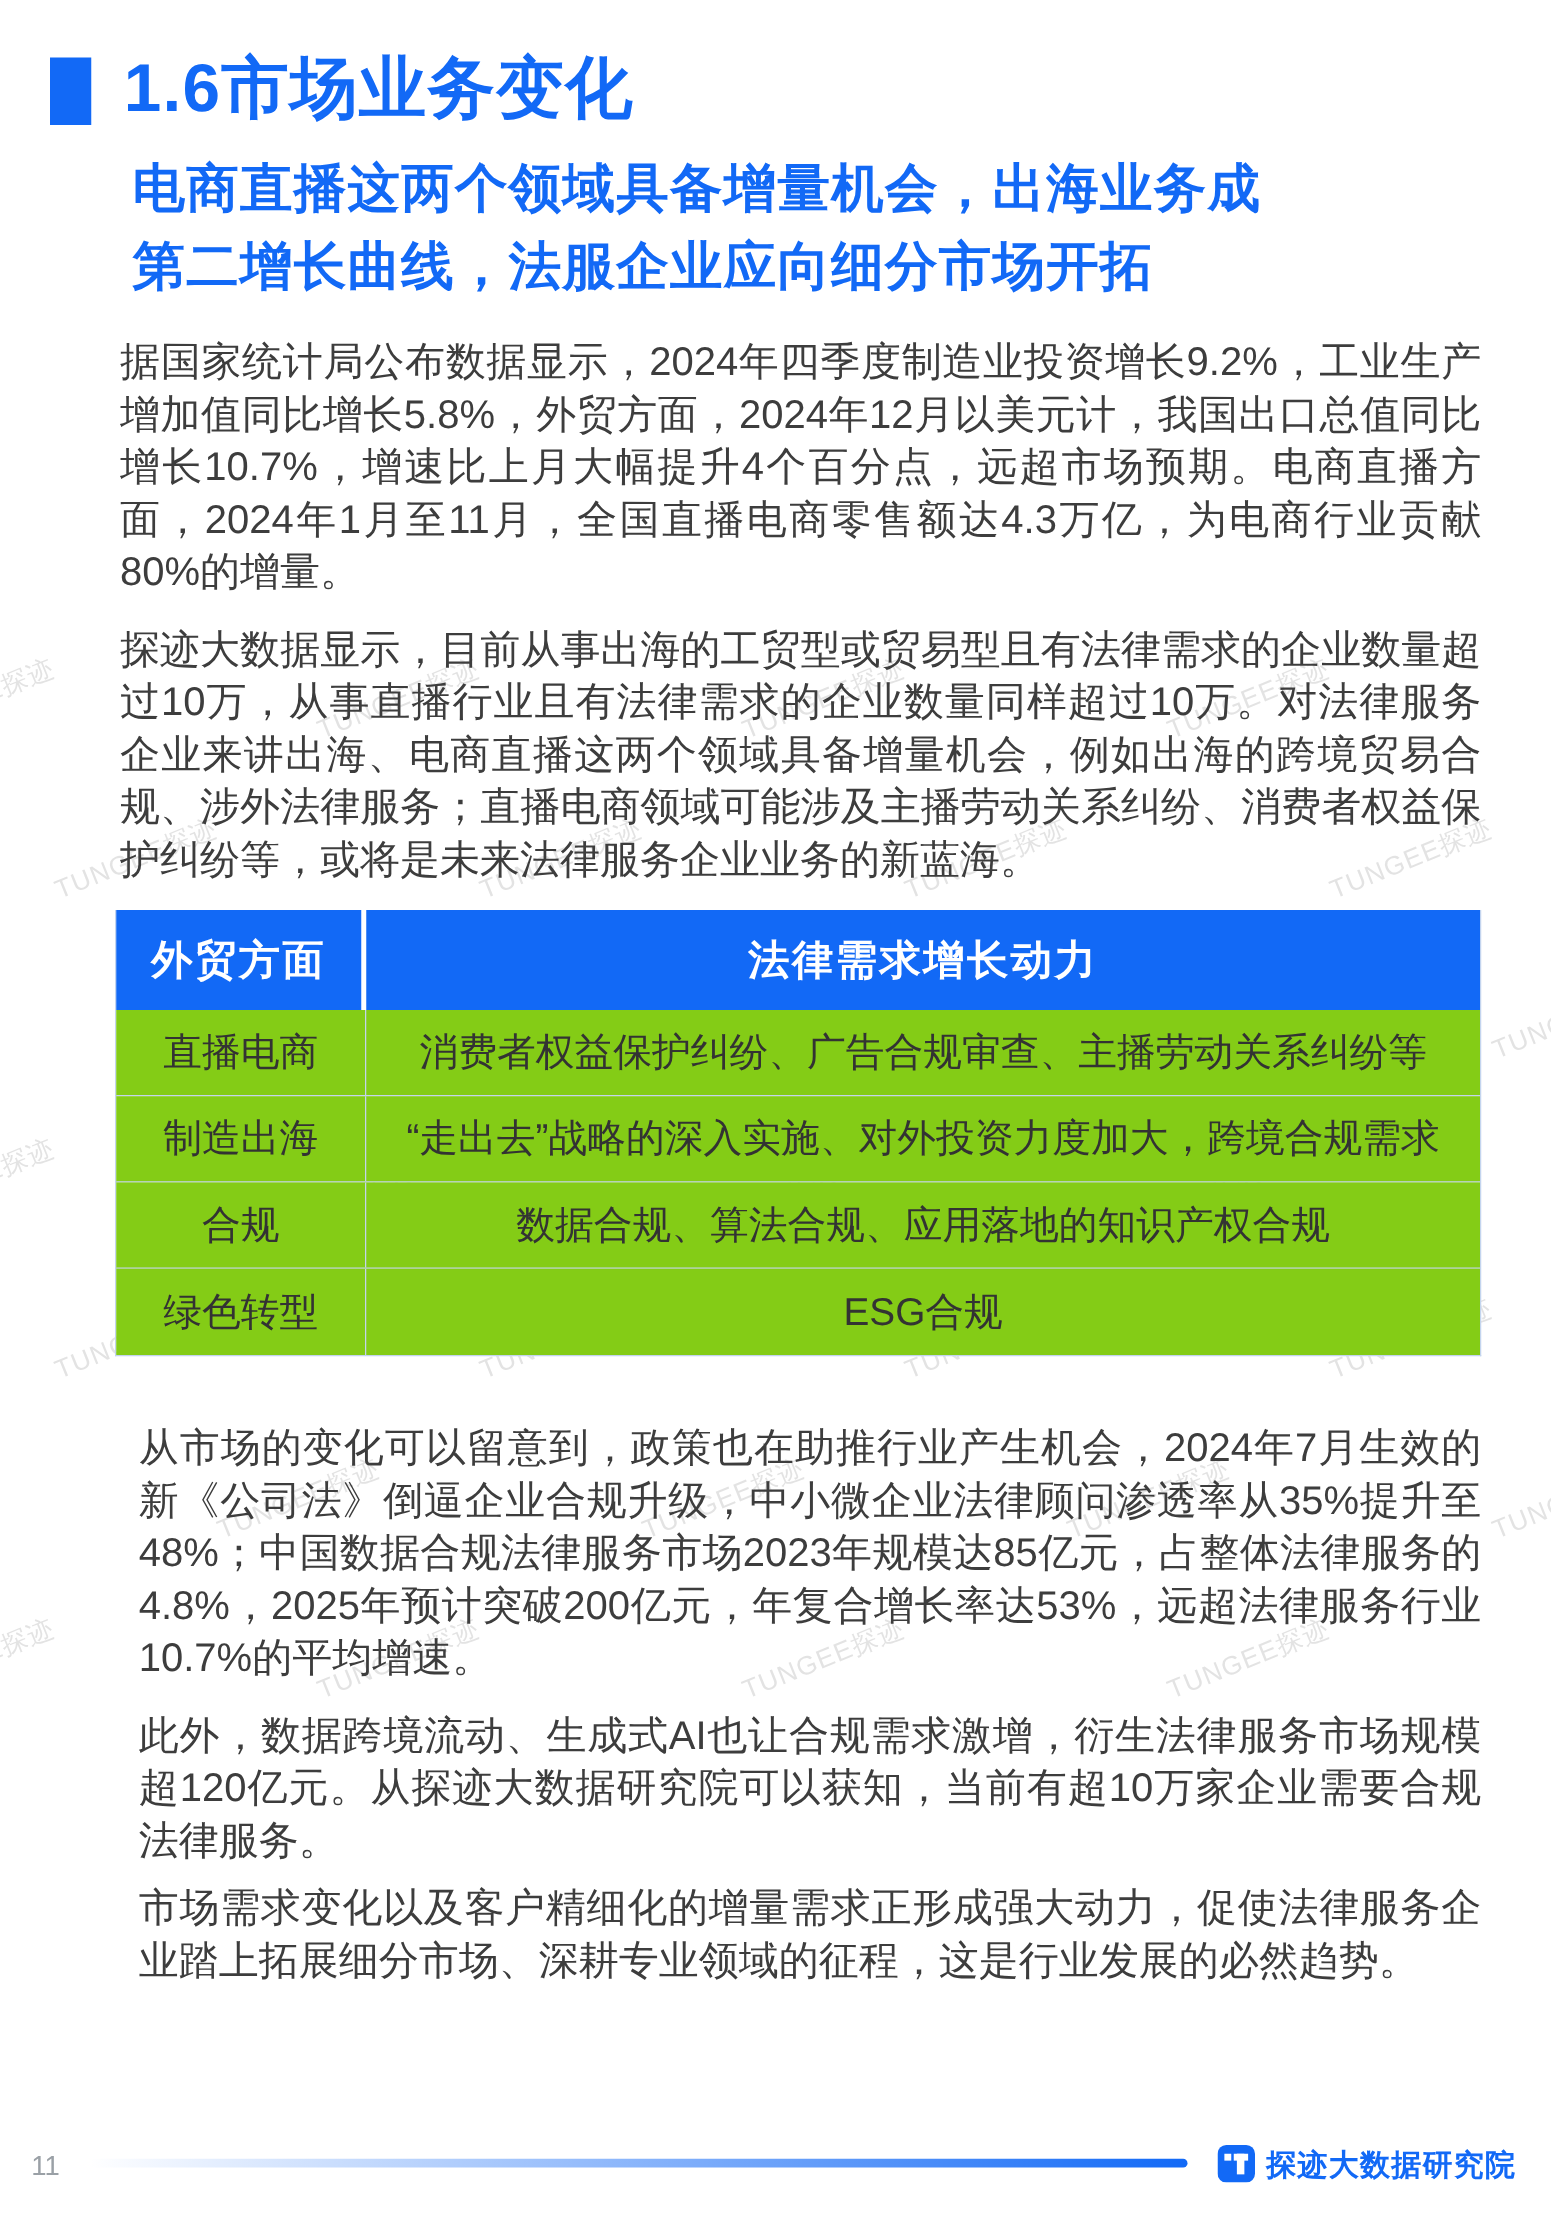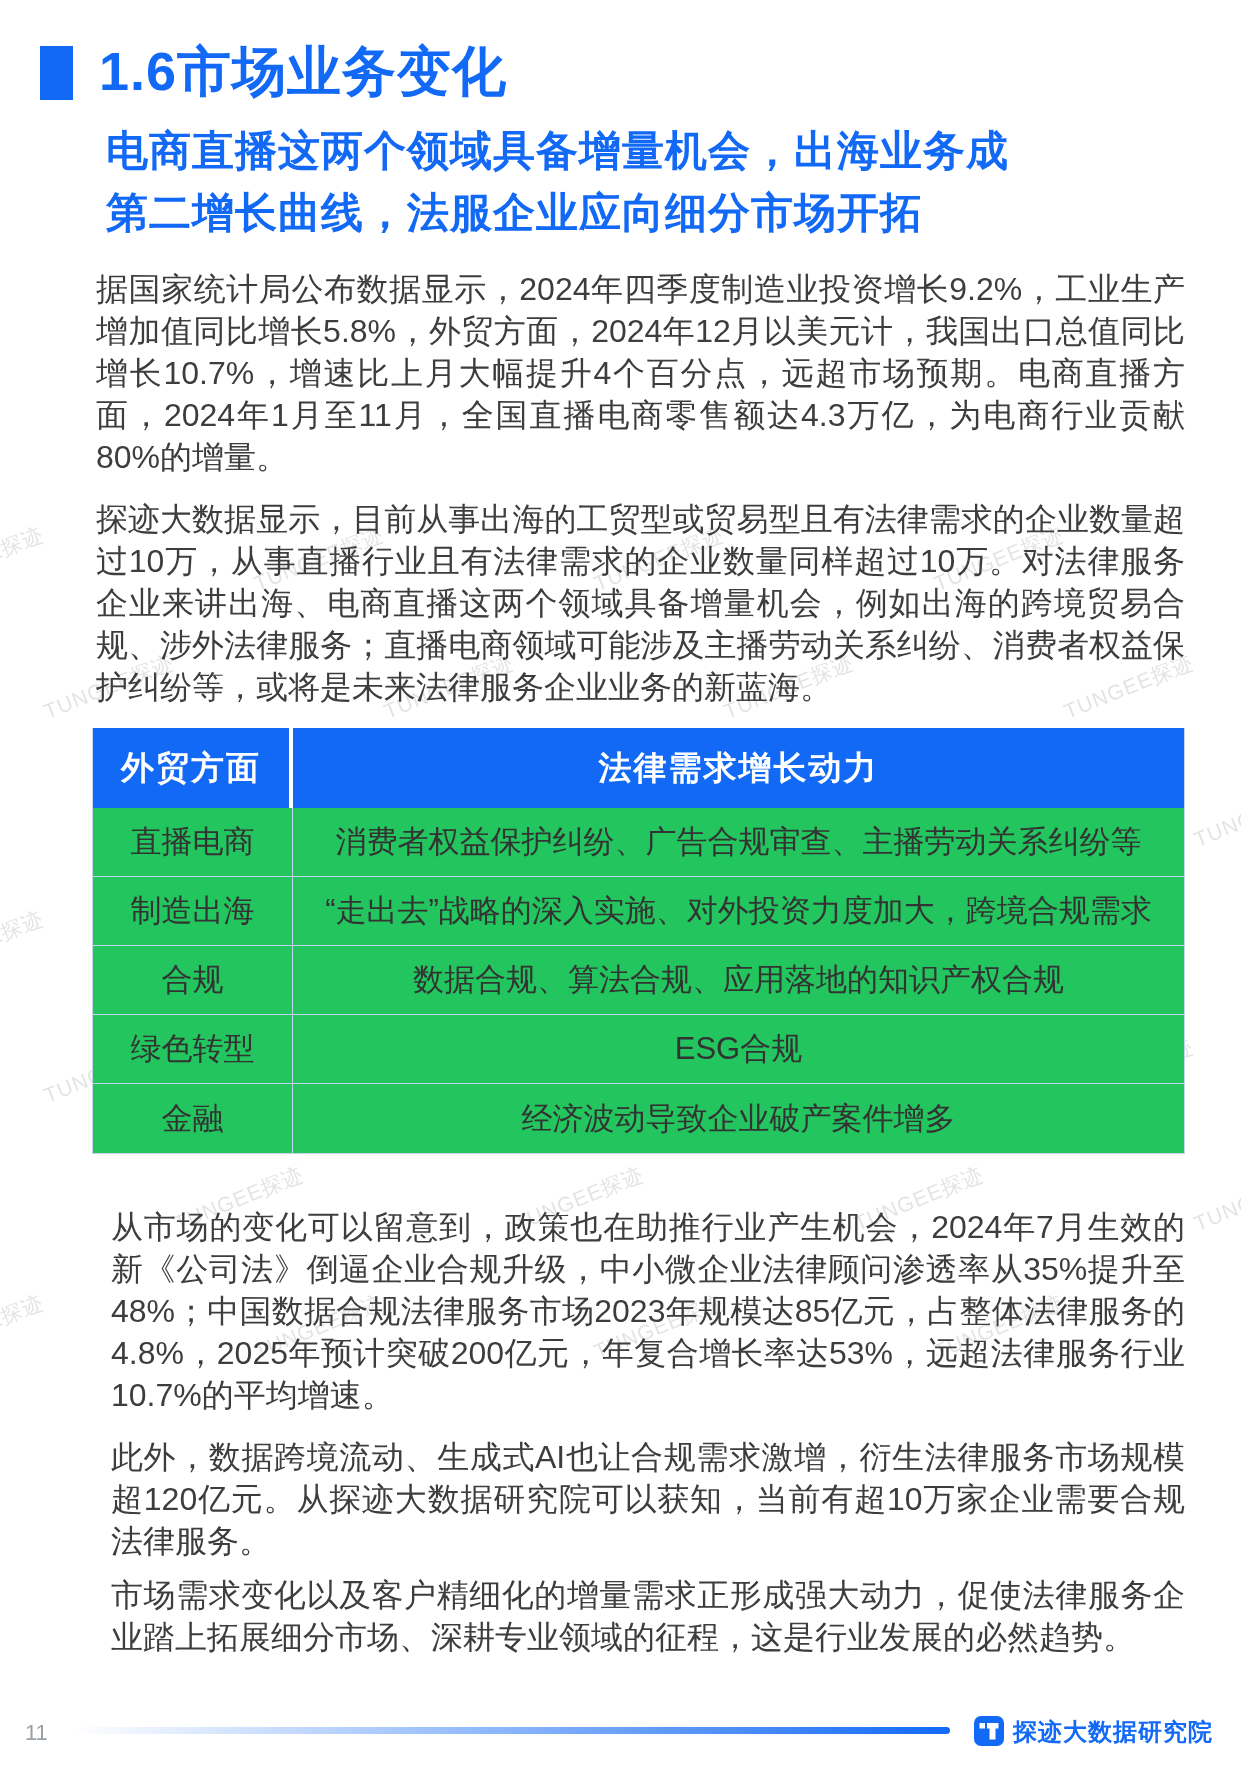--- a/index.html
+++ b/index.html
@@ -69,21 +69,21 @@
     border: 1px solid #c3d4ee;
     border-top: none;
   }
   .lt-header { display: flex; height: 80px; background: #1269f6; }
   .lt-header .hcell {
     display: flex; align-items: center; justify-content: center;
     color: #ffffff; font-size: 33px; font-weight: 700; letter-spacing: 2px;
   }
   .lt-header .c1 { width: 200px; border-right: 4px solid #ffffff; }
   .lt-header .c2 { flex: 1; }
-  .lt-row { display: flex; height: 69px; background: #22c55e; border-bottom: 1px solid #c3d4ee; }
+  .lt-row { display: flex; height: 69px; background: #84cc16; border-bottom: 1px solid #c3d4ee; }
   .lt-row:last-child { border-bottom: none; }
   .lt-row .bcell {
     display: flex; align-items: center; justify-content: center;
     font-size: 31px; color: #333333; text-align: center;
   }
   .lt-row .c1 { width: 200px; border-right: 1px solid #c3d4ee; font-weight: 500; }
   .lt-row .c2 { flex: 1; padding: 0 8px; }
   
   .footer {
     position: absolute;
@@ -172,24 +172,20 @@
         <div class="bcell c2">“走出去”战略的深入实施、对外投资力度加大，跨境合规需求</div>
       </div>
       <div class="lt-row">
         <div class="bcell c1">合规</div>
         <div class="bcell c2">数据合规、算法合规、应用落地的知识产权合规</div>
       </div>
       <div class="lt-row">
         <div class="bcell c1">绿色转型</div>
         <div class="bcell c2">ESG合规</div>
       </div>
-      <div class="lt-row">
-        <div class="bcell c1">金融</div>
-        <div class="bcell c2">经济波动导致企业破产案件增多</div>
-      </div>
     </div>
 
     <div class="para p-indent mt-p3">从市场的变化可以留意到，政策也在助推行业产生机会，2024年7月生效的新《公司法》倒逼企业合规升级，中小微企业法律顾问渗透率从35%提升至48%；中国数据合规法律服务市场2023年规模达85亿元，占整体法律服务的4.8%，2025年预计突破200亿元，年复合增长率达53%，远超法律服务行业10.7%的平均增速。</div>
     <div class="para p-indent mt-p4">此外，数据跨境流动、生成式AI也让合规需求激增，衍生法律服务市场规模超120亿元。从探迹大数据研究院可以获知，当前有超10万家企业需要合规法律服务。</div>
     <div class="para p-indent mt-p5">市场需求变化以及客户精细化的增量需求正形成强大动力，促使法律服务企业踏上拓展细分市场、深耕专业领域的征程，这是行业发展的必然趋势。</div>
   </div>
 
   <div class="footer">
     <div class="page-number">11</div>
     <div class="footer-line"></div>

